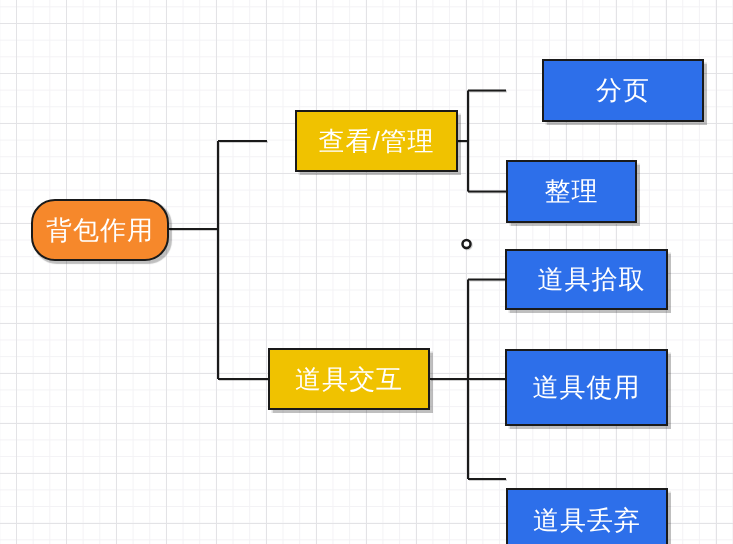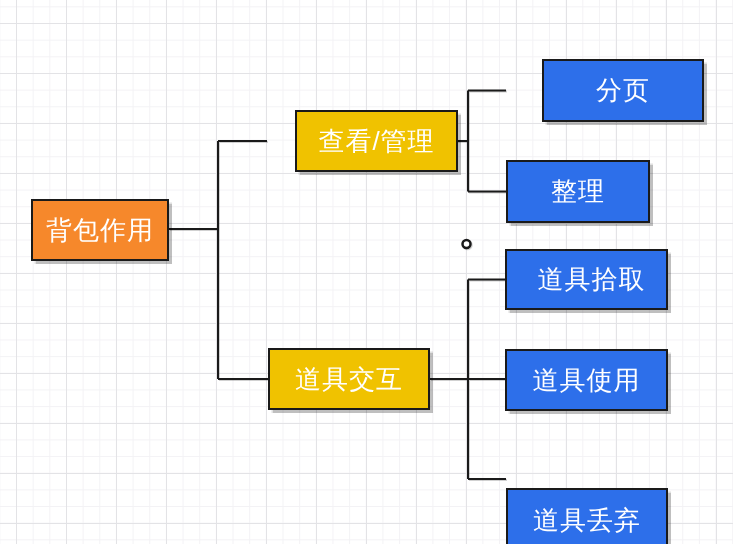--- a/index.html
+++ b/index.html
@@ -50,38 +50,38 @@
     font-size: 26px;
     letter-spacing: 1px;
     cursor: default;
     user-select: none;
   }
 
   .n-root          { left: 31px;  top: 199px; width: 138px; height: 62px; }
   .n-view-manage   { left: 267px; top: 110px; width: 163px; height: 62px; margin-left: 28px; }
   .n-item-interact { left: 268px; top: 348px; width: 162px; height: 62px; }
   .n-paging        { left: 506px; top: 59px;  width: 162px; height: 63px; margin-left: 36px; }
-  .n-organize      { left: 506px; top: 160px; width: 144px; height: 63px; }
+  .n-organize      { left: 506px; top: 160px; width: 131px; height: 63px; }
   .n-item-pickup   { left: 505px; top: 249px; width: 163px; height: 61px; }
-  .n-item-use      { left: 505px; top: 349px; width: 163px; height: 62px; }
+  .n-item-use      { left: 505px; top: 349px; width: 163px; height: 77px; }
   .n-item-discard  { left: 506px; top: 447px; width: 162px; height: 64px; margin-top: 41px; }
 </style>
 </head>
 <body>
 
 <div class="canvas">
 
   <svg class="edges" viewBox="0 0 733 544">
     <path d="M169,229 H218 M218,141 V379 M218,141 H267 M218,379 H268" stroke="#1a1a1a"></path>
     <path d="M430,141 H468 M468,90.5 V191.5 M468,90.5 H506 M468,191.5 H506" stroke="#1a1a1a"></path>
     <path d="M430,379 H505 M468,279.5 V479 M468,279.5 H505 M468,479 H506" stroke="#1a1a1a"></path>
     <circle cx="466.5" cy="244" r="4" fill="#ffffff" stroke-width="2.5" stroke="#1a1a1a"></circle>
   </svg>
 
-  <div class="node n-root" style="background-color: rgb(246, 136, 43);">
+  <div class="node n-root" style="background-color: rgb(246, 136, 43); border-radius: 24px;">
     <span>背包作用</span>
   </div>
 
   <div class="node n-view-manage" style="background-color: rgb(240, 194, 0);">
     <span>查看/管理</span>
   </div>
 
   <div class="node n-item-interact" style="background-color: rgb(240, 194, 0); text-align: center;">
     <span>道具交互</span>
   </div>

